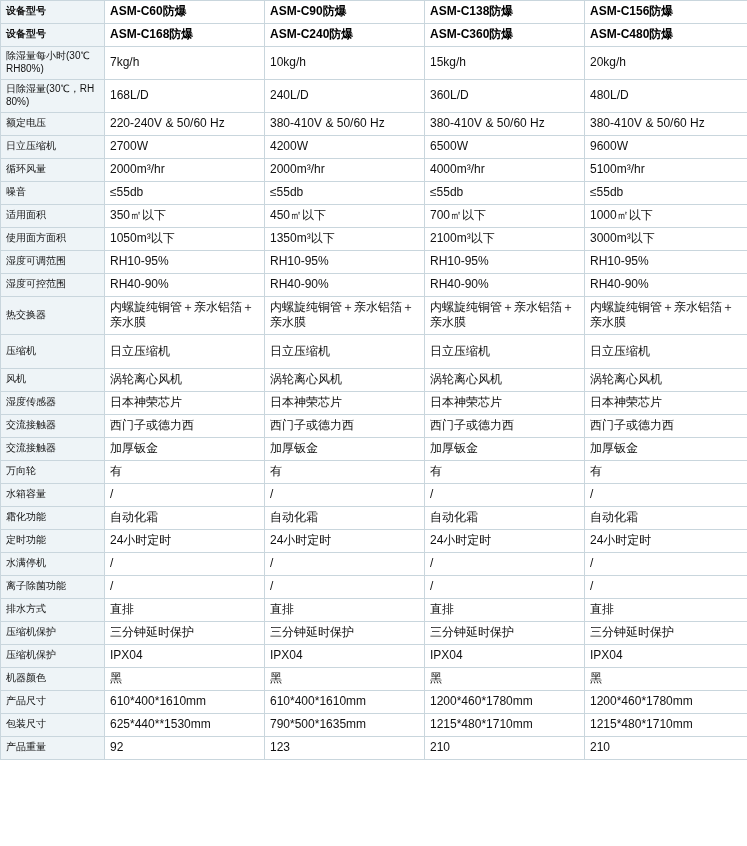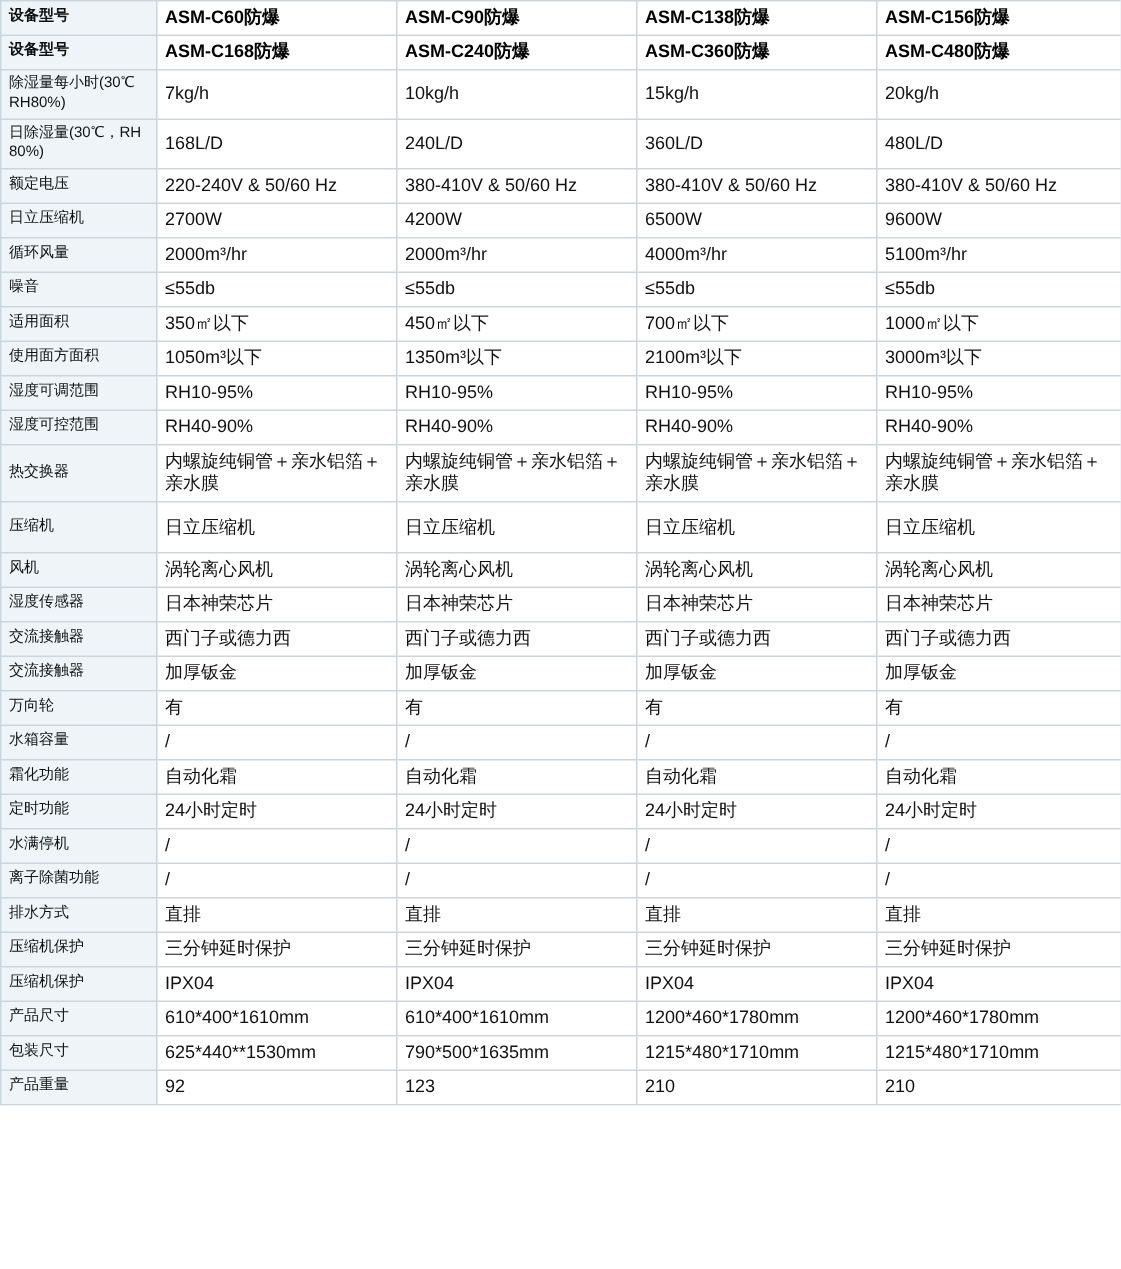--- a/index.html
+++ b/index.html
@@ -253,20 +253,27 @@
         <td class="val-cell">三分钟延时保护</td>
       </tr>
       <tr>
         <td class="label-cell">压缩机保护</td>
         <td class="val-cell">IPX04</td>
         <td class="val-cell">IPX04</td>
         <td class="val-cell">IPX04</td>
         <td class="val-cell">IPX04</td>
       </tr>
       <tr>
+        <td class="label-cell">机器颜色</td>
+        <td class="val-cell">黑</td>
+        <td class="val-cell">黑</td>
+        <td class="val-cell">黑</td>
+        <td class="val-cell">黑</td>
+      </tr>
+      <tr>
         <td class="label-cell">产品尺寸</td>
         <td class="val-cell">610*400*1610mm</td>
         <td class="val-cell">610*400*1610mm</td>
         <td class="val-cell">1200*460*1780mm</td>
         <td class="val-cell">1200*460*1780mm</td>
       </tr>
       <tr>
         <td class="label-cell">包装尺寸</td>
         <td class="val-cell">625*440**1530mm</td>
         <td class="val-cell">790*500*1635mm</td>

